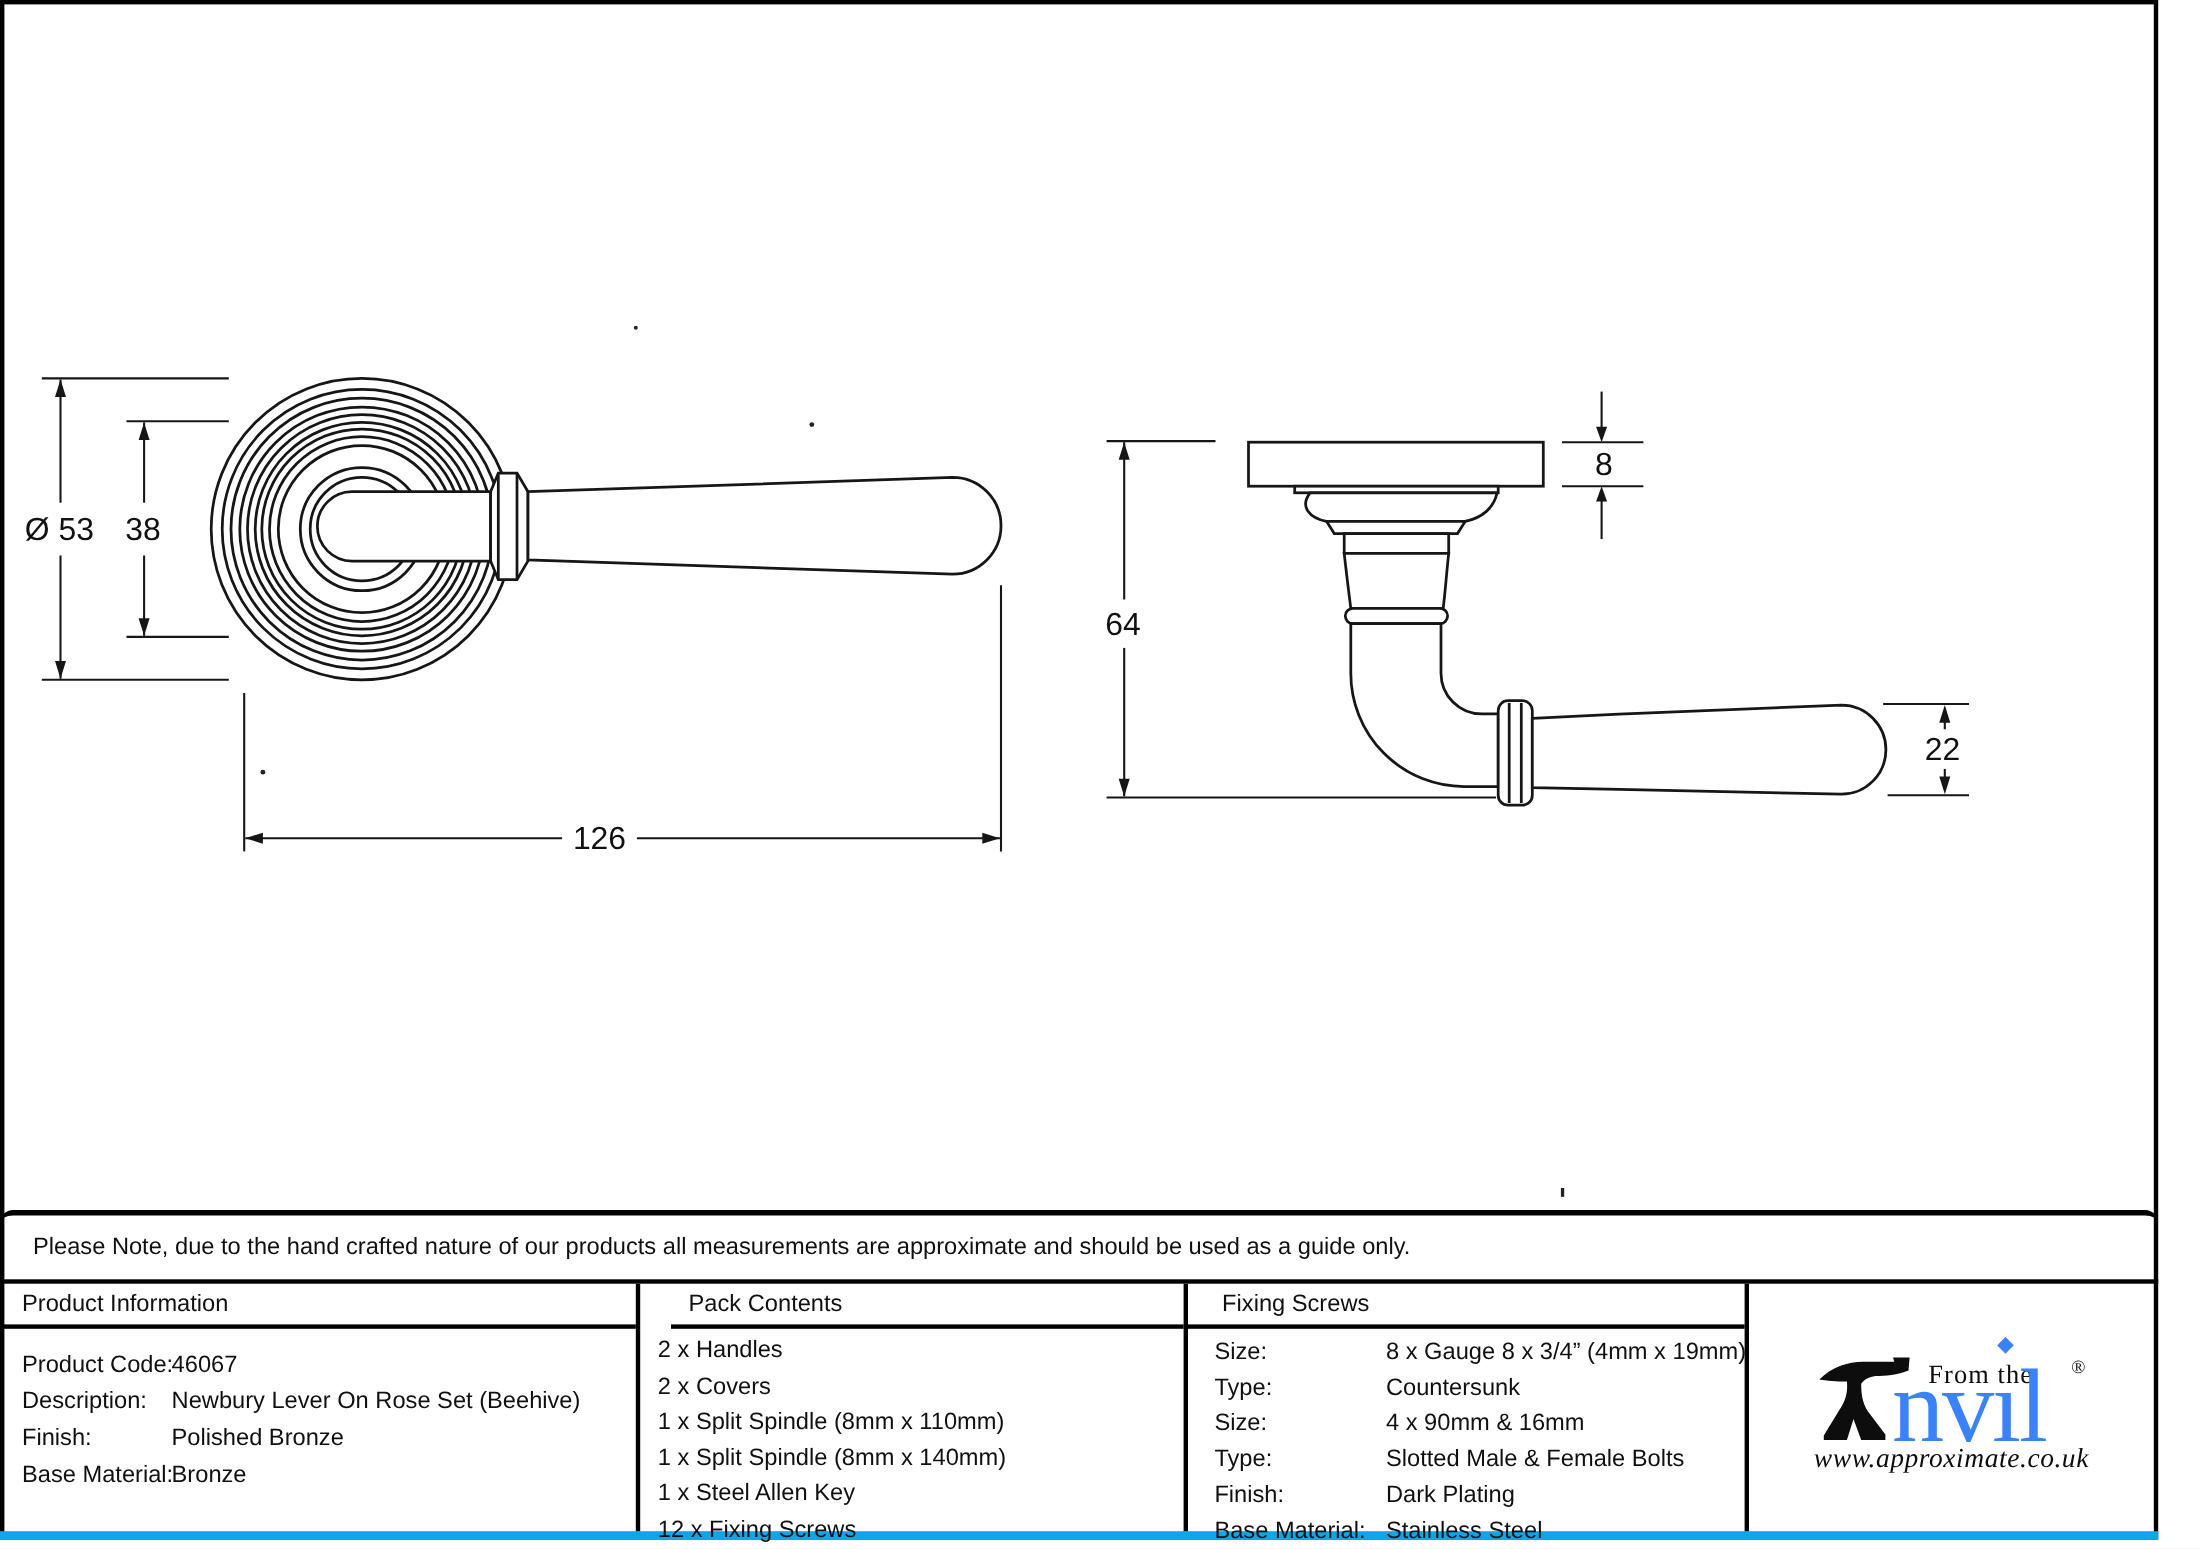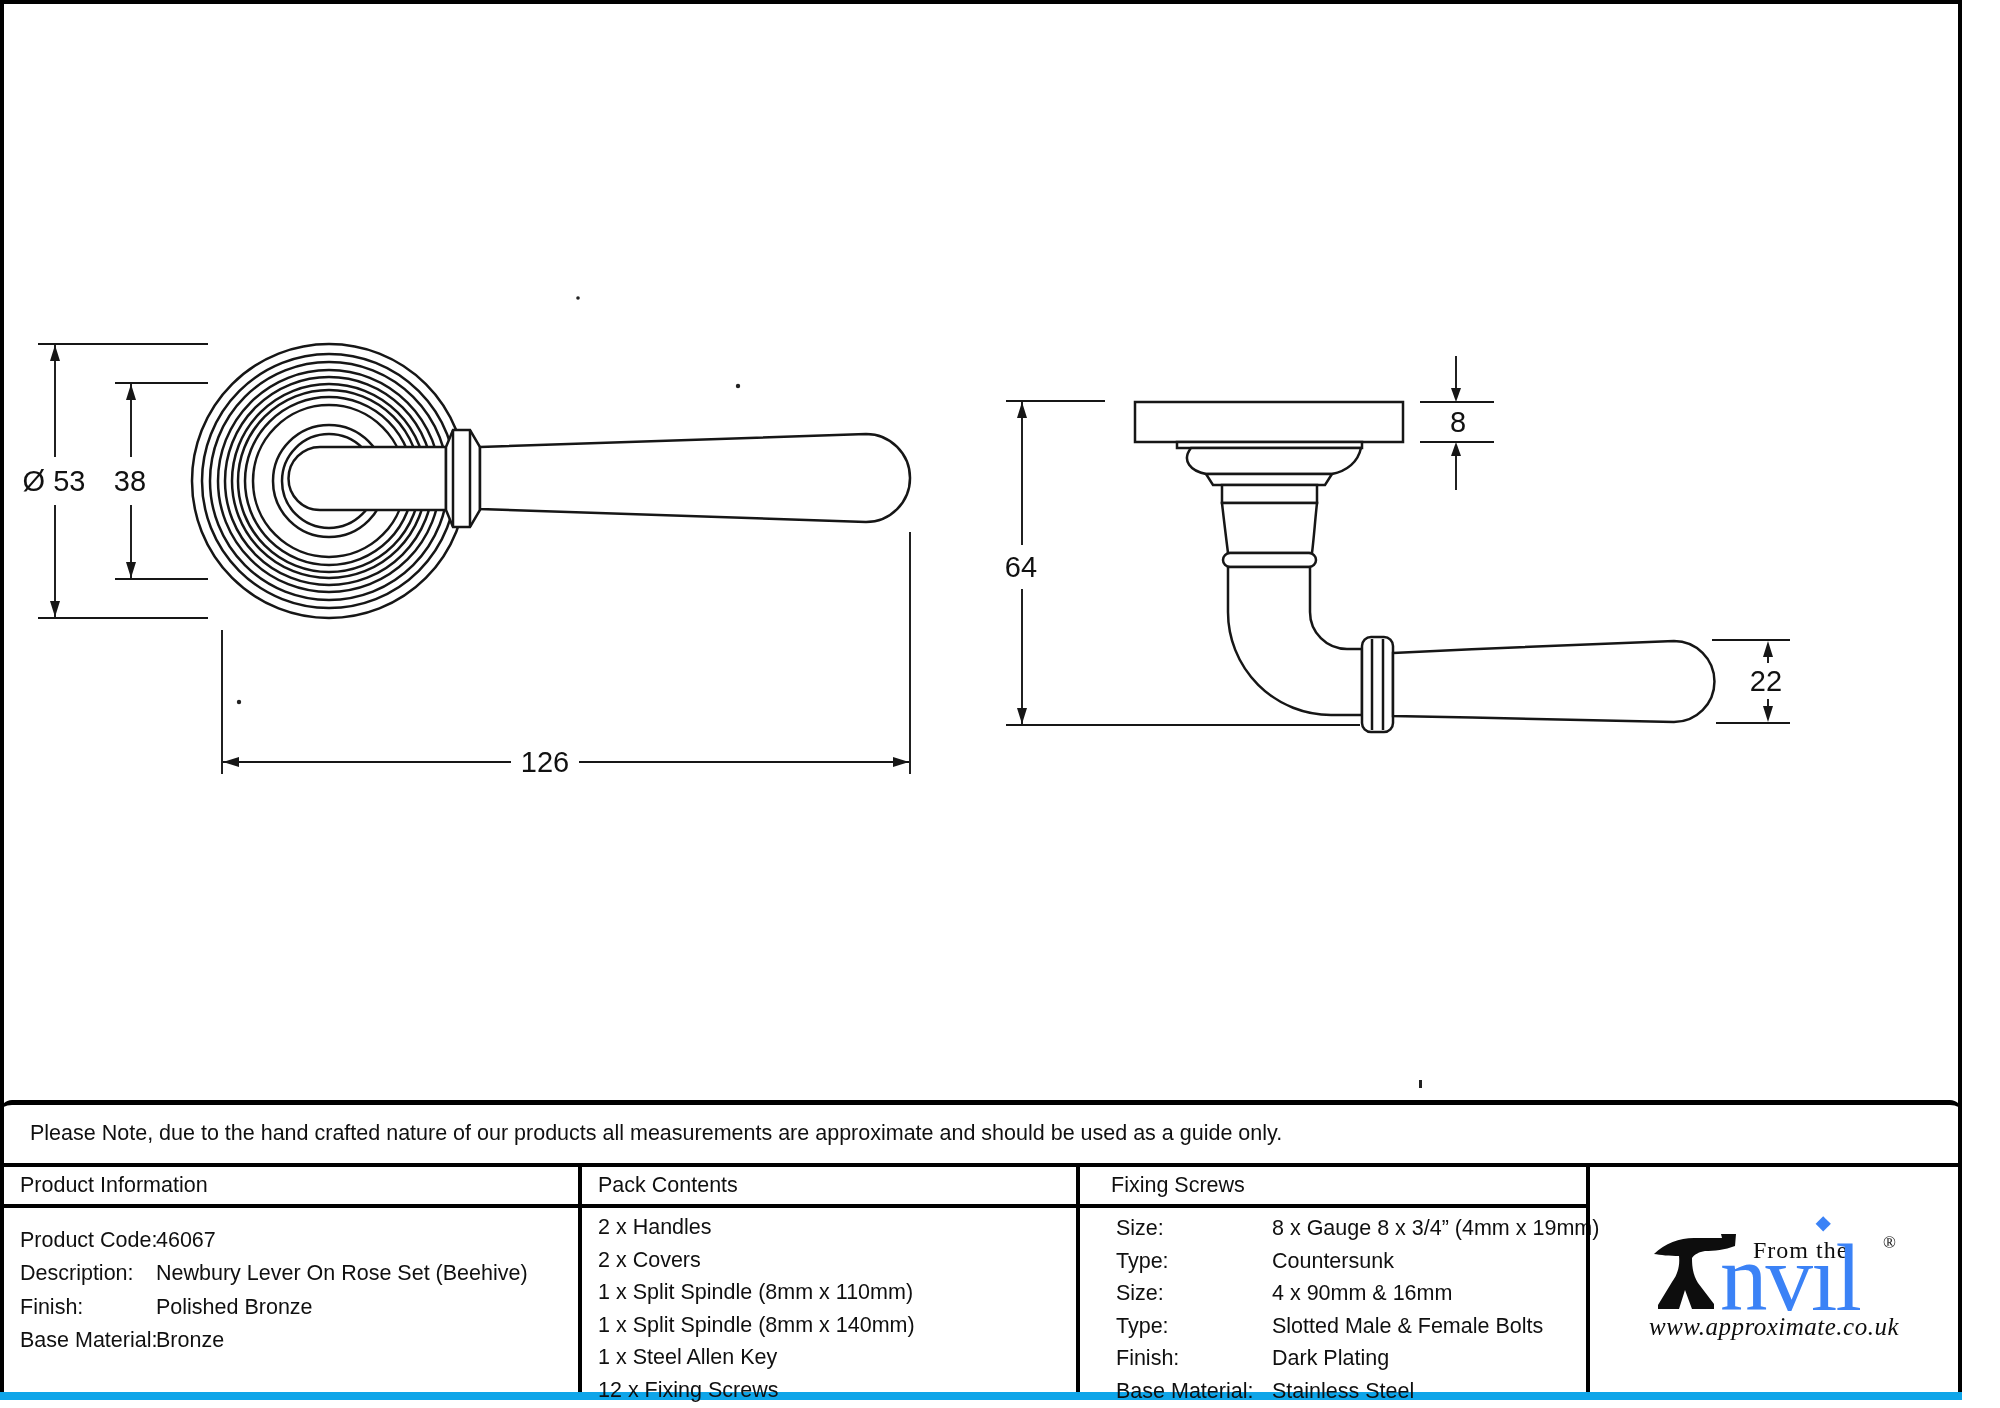--- a/index.html
+++ b/index.html
@@ -13,26 +13,26 @@
             border-top:5px solid #000;border-radius:12px;}
   .note-row span{display:block;padding-left:30px;line-height:57px;font-size:21.5px;}
   .info-table{position:absolute;left:0;top:1163px;width:1962px;height:237px;box-sizing:border-box;
               border-top:4px solid #000;border-bottom:8px solid #0ea5e9;display:flex;}
   .col{position:relative;box-sizing:border-box;height:100%;}
   .col-product{width:578px;}
   .col-pack{width:498px;border-left:4px solid #000;}
   .col-fix{width:510px;border-left:4px solid #000;}
   .col-logo{flex:1;border-left:4px solid #000;}
   .hdr{height:37px;line-height:37px;border-bottom:4px solid #000;font-size:21.5px;padding-left:20px;}
-  .col-pack .hdr{padding-left:16px;}
+  .col-pack .hdr{padding-left:16px;margin-left:28px;}
   .col-fix .hdr{padding-left:31px;}
   .kv{padding:16px 0 0 20px;font-size:21.5px;}
   .kv .row{line-height:33.4px;white-space:nowrap;}
   .kv .k{display:inline-block;width:130px;}
-  .col-fix .kv{padding:4px 0 0 36px;}
+  .col-fix .kv{padding:4px 0 0 24px;}
   .col-fix .kv .row{line-height:32.5px;}
   .col-fix .kv .k{width:150px;}
   .list{padding:3px 0 0 16px;font-size:21.5px;line-height:32.5px;white-space:nowrap;}
   
   .logo-cell{position:absolute;inset:0;}
   .anvil-icon{position:absolute;left:62px;top:66px;}
   .tagline{position:absolute;left:163px;top:70px;font:24px "Liberation Serif","DejaVu Serif",serif;
            color:#0d0d0d;letter-spacing:1px;}
   .brand{position:absolute;left:130px;top:64px;font:95px/1 "Liberation Serif","DejaVu Serif",serif;
          color:#3b82f6;letter-spacing:-2px;}

